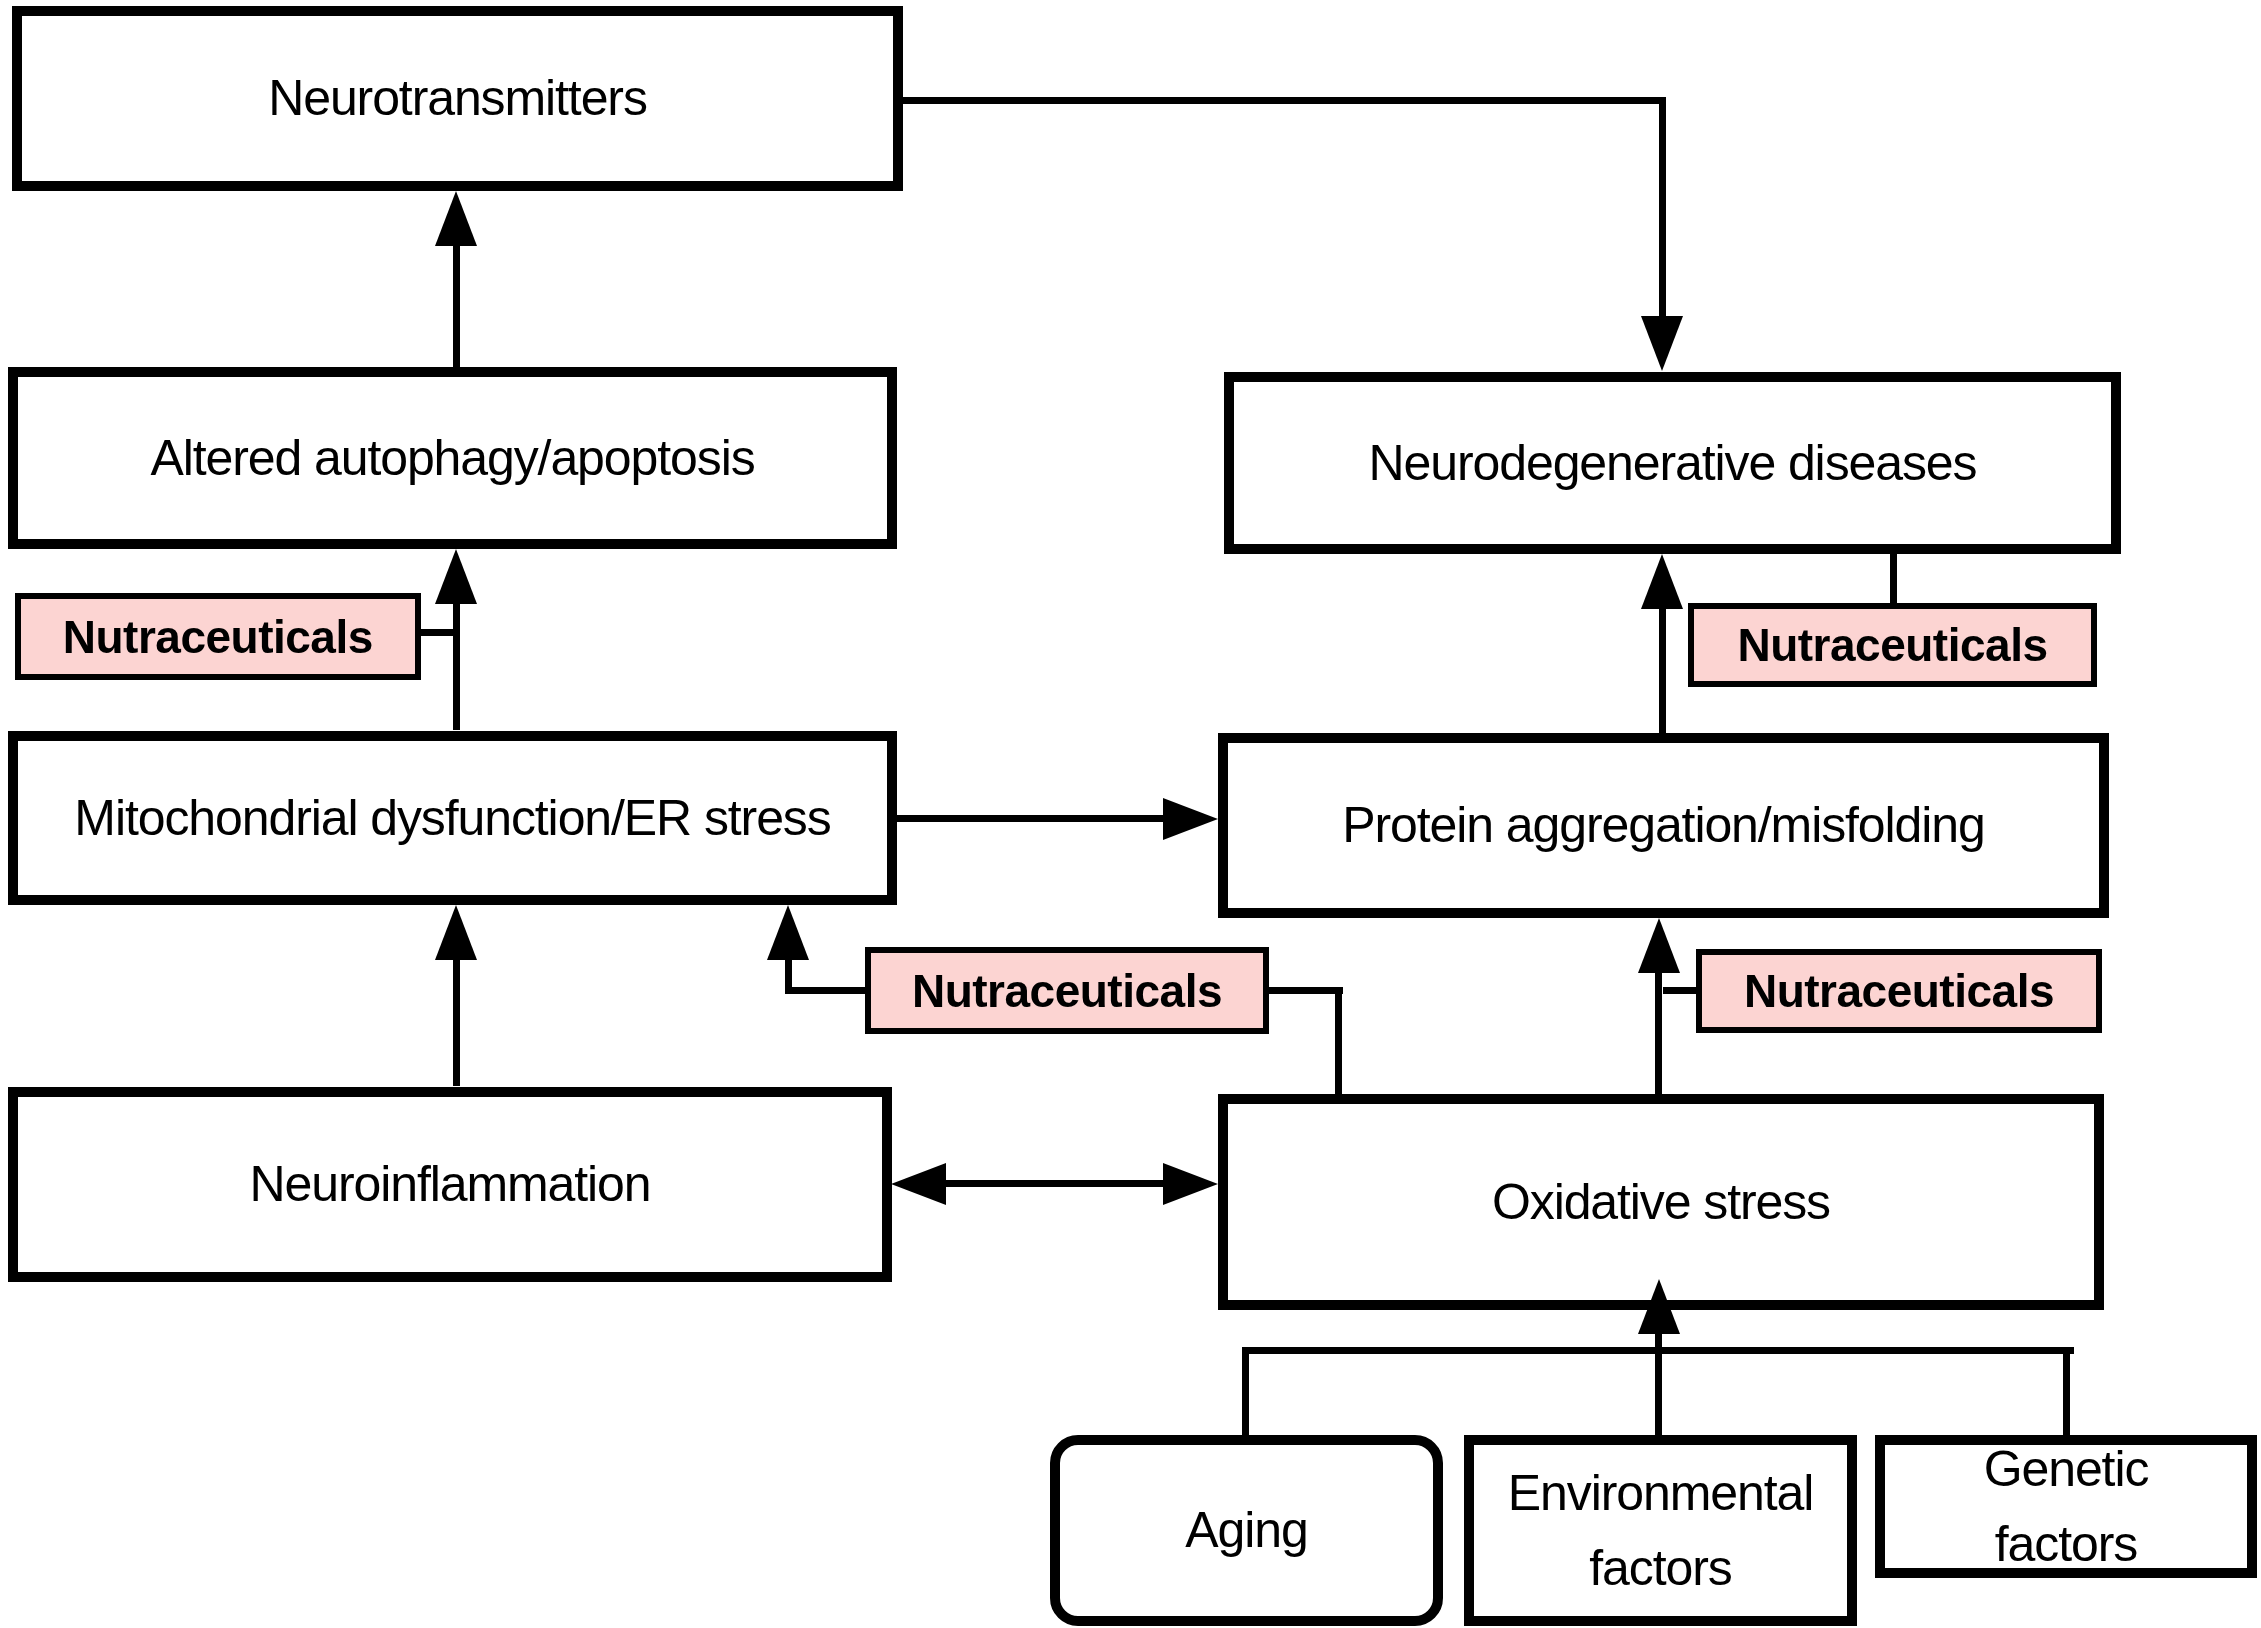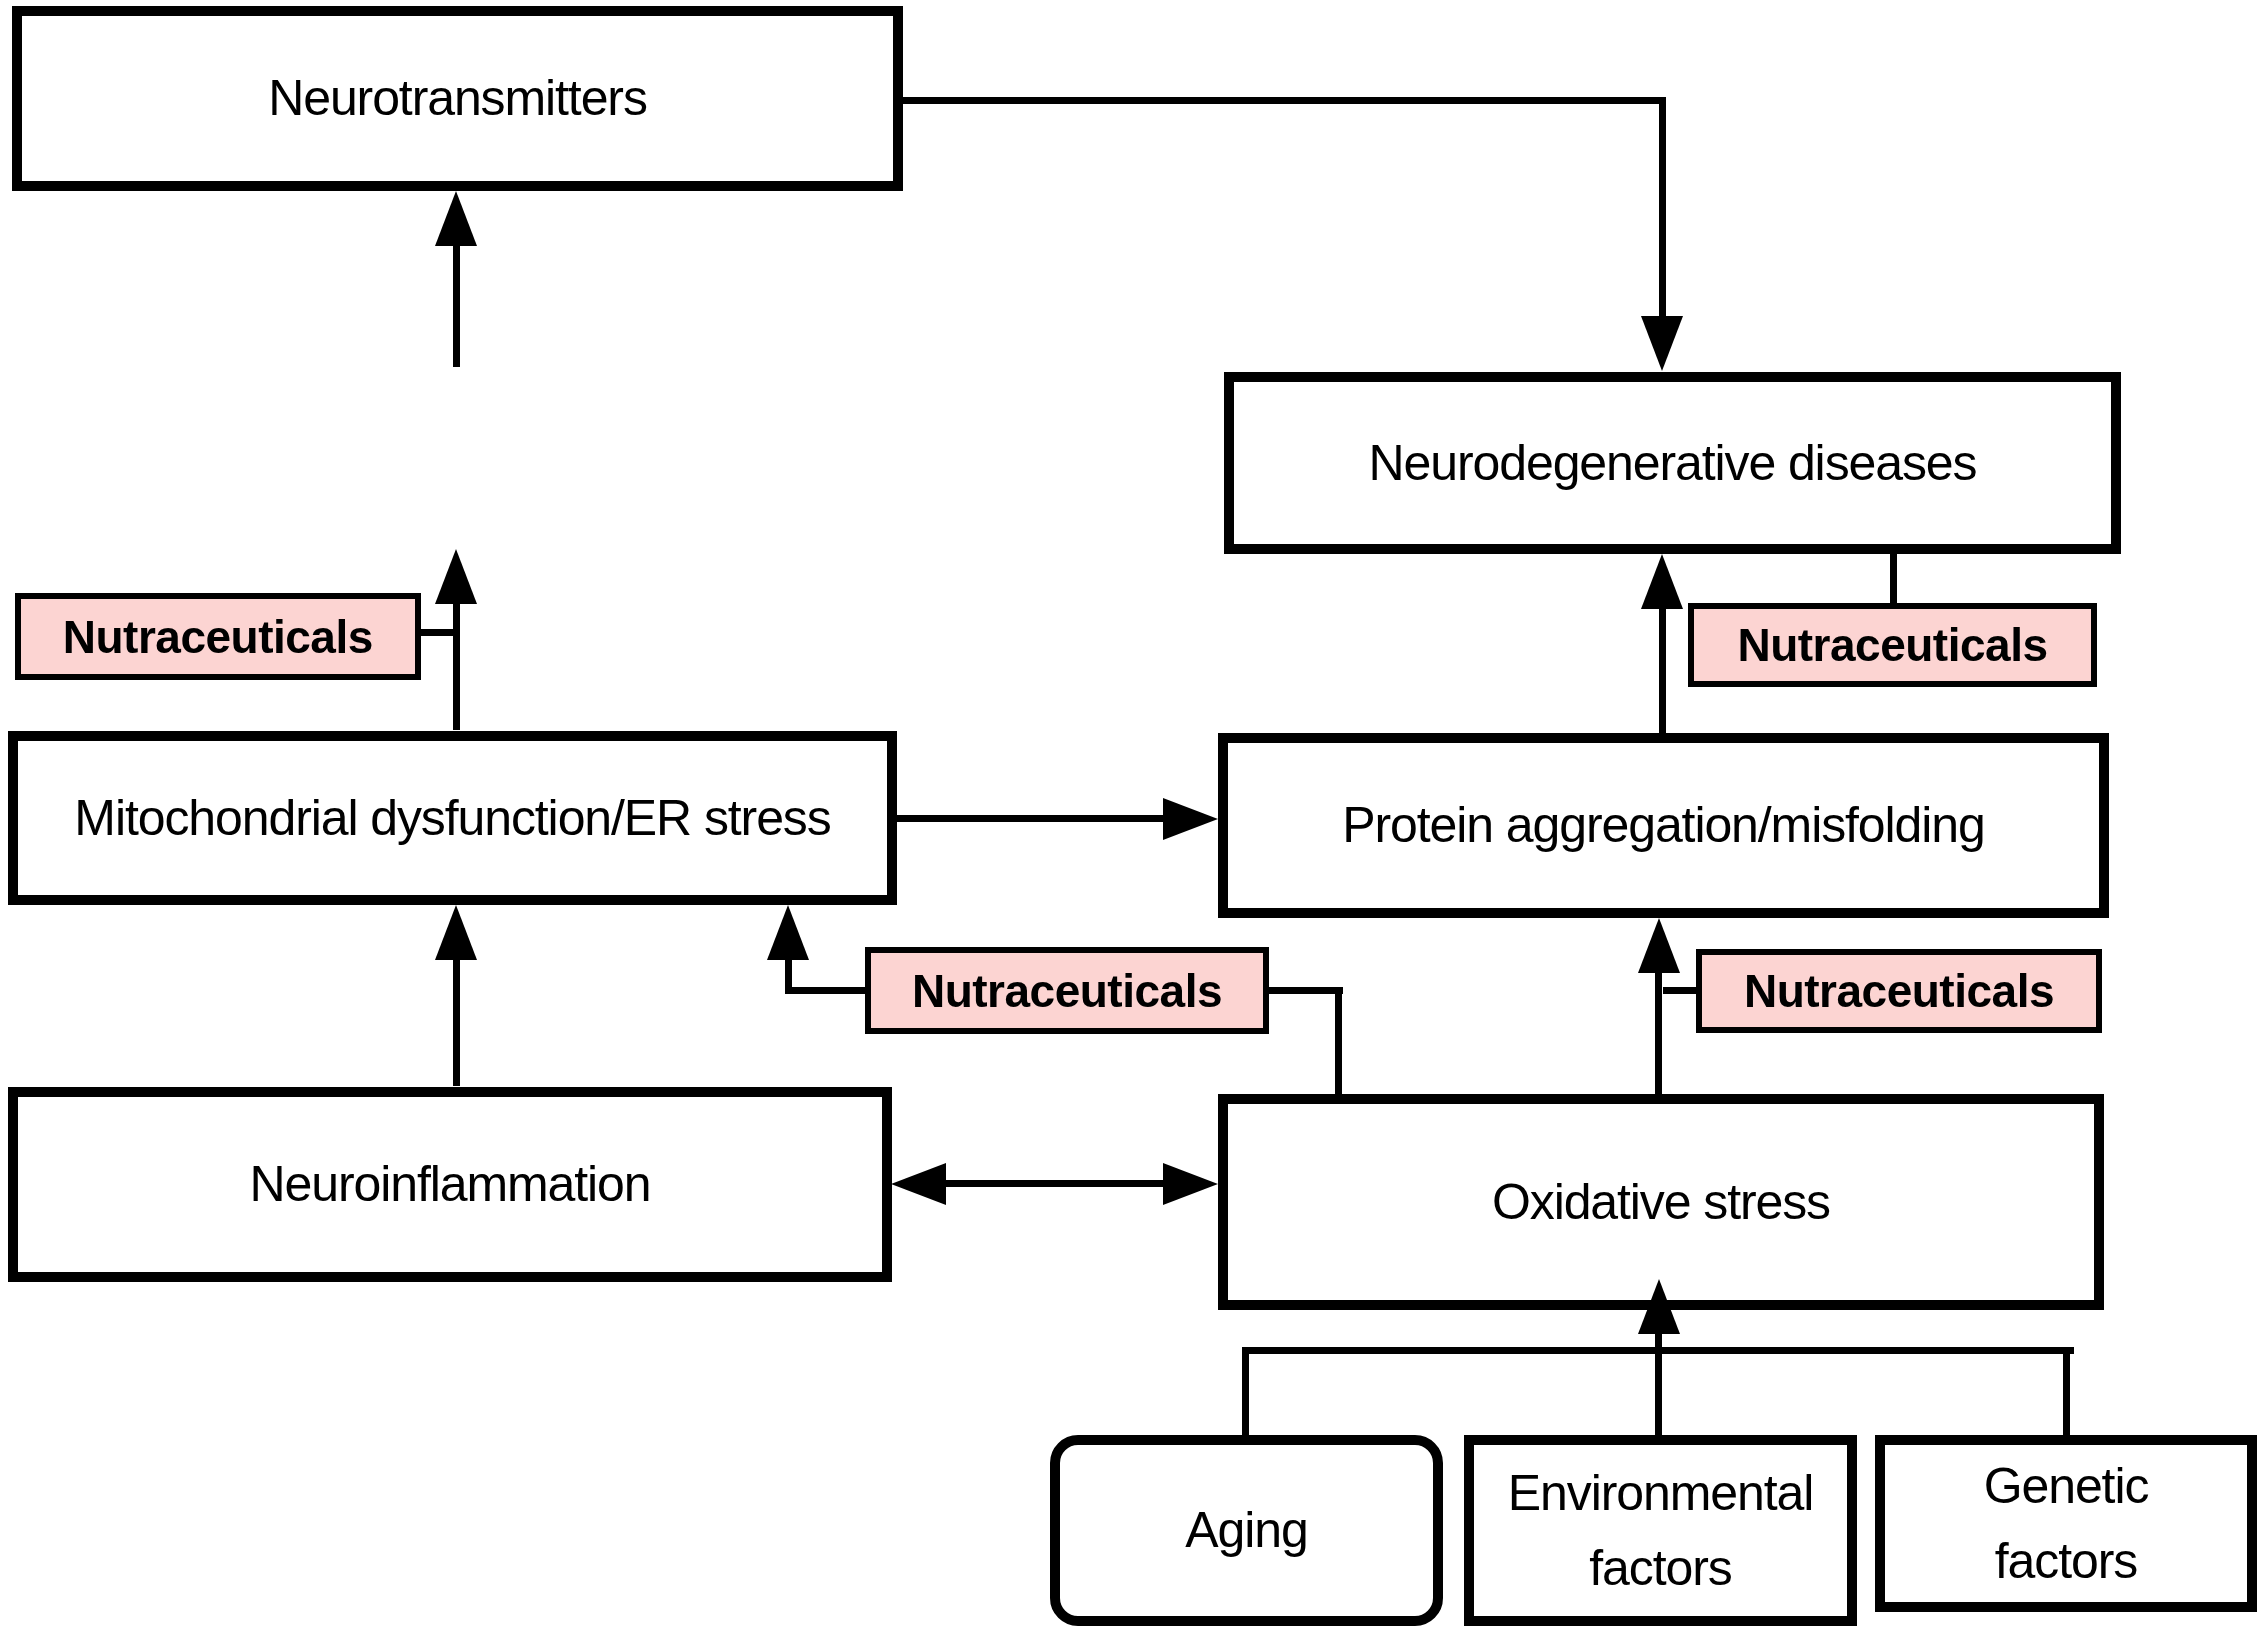--- a/index.html
+++ b/index.html
@@ -87,20 +87,23 @@
 </style>
 </head>
 <body>
 
 <div id="diagram">
 
   <div class="bigbox" style="left:12px; top:6.3px; width:891px; height:185px;">
     <span class="lbl">Neurotransmitters</span>
   </div>
 
+  <div class="bigbox" style="left:8px; top:367px; width:889px; height:182px;">
+    <span class="lbl">Altered autophagy/apoptosis</span>
+  </div>
 
   <div class="bigbox" style="left:8px; top:731px; width:889px; height:174px;">
     <span class="lbl">Mitochondrial dysfunction/ER stress</span>
   </div>
 
   <div class="bigbox" style="left:8px; top:1087px; width:884px; height:195px;">
     <span class="lbl">Neuroinflammation</span>
   </div>
 
   <div class="bigbox" style="left:1224px; top:372px; width:897px; height:182px;">
@@ -117,21 +120,21 @@
 
   <div class="bigbox" style="left:1050px; top:1435px; width:393px; height:191px;border-radius:28px;">
     <span class="lbl">Aging</span>
   </div>
 
   <div class="bigbox" style="left:1464px; top:1435px; width:393px; height:191px;">
     <span class="lbl">Environmental
 factors</span>
   </div>
 
-  <div class="bigbox" style="left:1875px; top:1435px; width:382px; height:177px;">
+  <div class="bigbox" style="left:1875px; top:1435px; width:382px; height:143px;">
     <span class="lbl">Genetic
 factors</span>
   </div>
 
   <div class="pinkbox" style="left:14.8px; top:593px; width:406px; height:87px;">
     <span class="lbl">Nutraceuticals</span>
   </div>
 
   <div class="pinkbox" style="left:1688px; top:603px; width:409px; height:84px;">
     <span class="lbl">Nutraceuticals</span>

